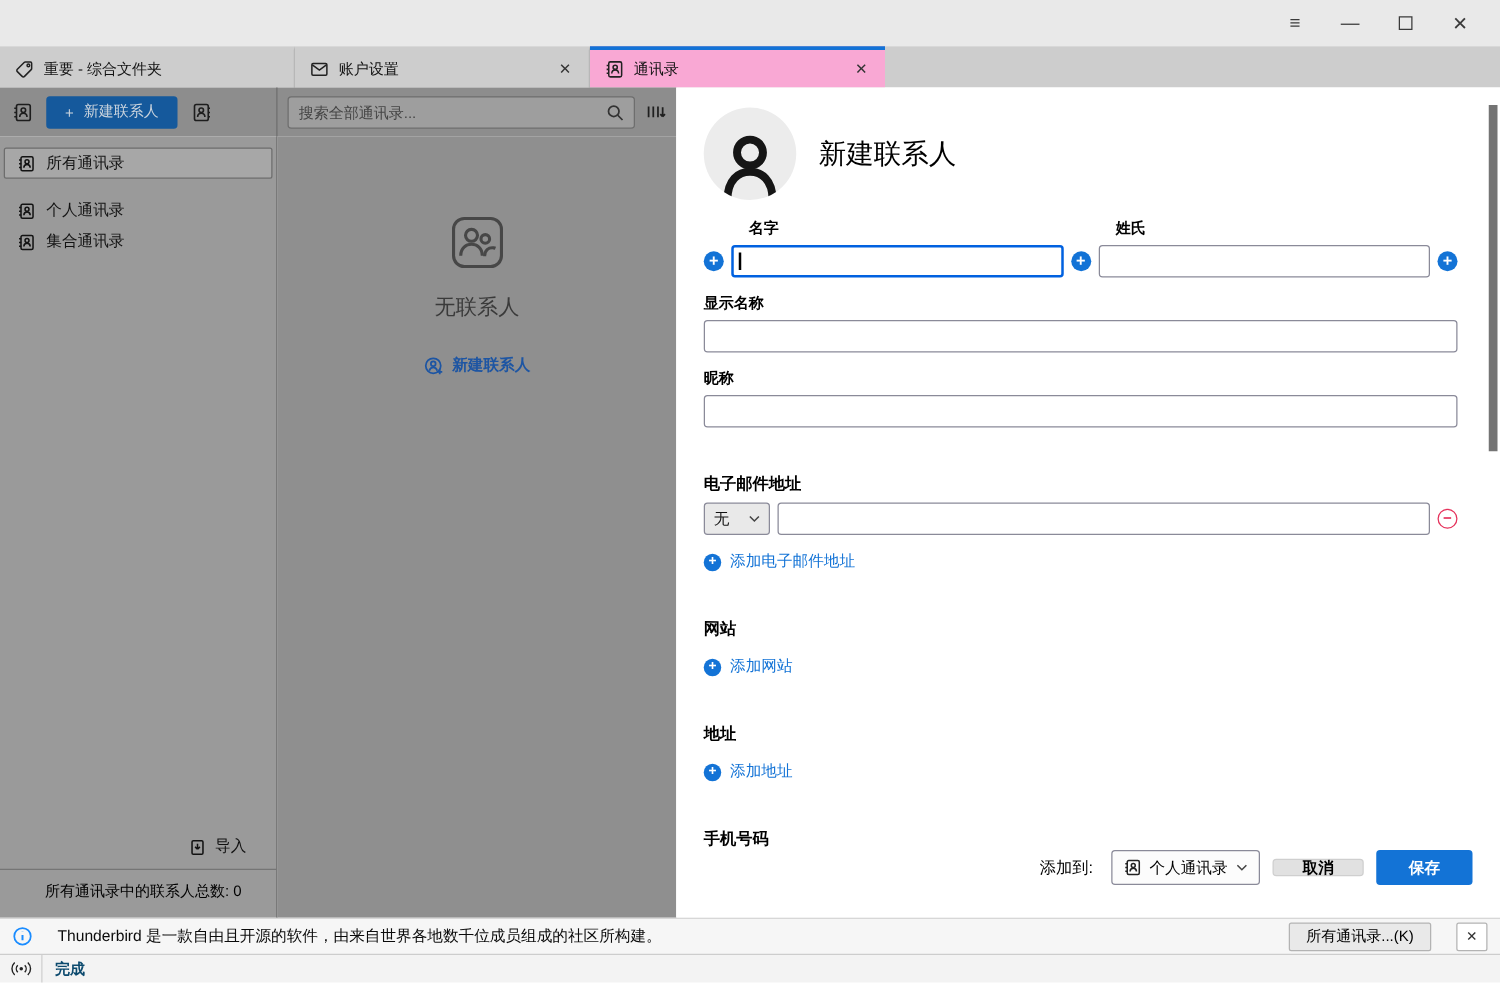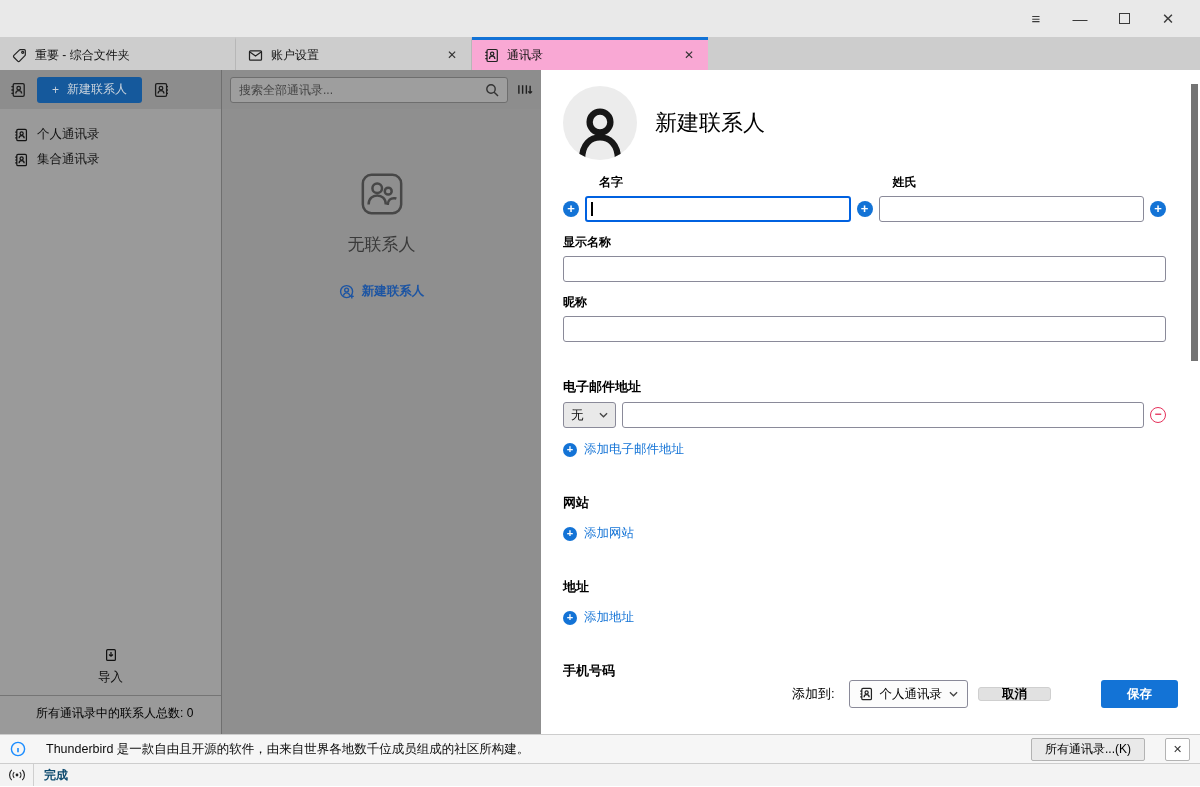--- a/index.html
+++ b/index.html
@@ -32,21 +32,21 @@
   .searchbox input { flex:1; background:transparent; border:none; outline:none; font-size:12px; color:#2e2e2e; }
   .searchbox input::placeholder { color:#454545; opacity:1; }
   .sort-icon { color:#1f1f1f; }
 
   .left-body { flex:1; display:flex; min-height:0; }
   .sidebar { width:222px; background:#9a9a9a; border-right:1px solid #6f6f6f; display:flex; flex-direction:column; color:#131313; }
   .sb-item { height:25px; margin:0 3px; display:flex; align-items:center; gap:9px; padding:0 10px; font-size:12.5px; border:1px solid transparent; border-radius:2px; flex-shrink:0; }
   .sb-item.selected { background:#a7a7a7; border-color:#6d6d6d; margin-top:9px; }
   .sb-item.gap-top { margin-top:13px; }
   .sb-spacer { flex:1; }
-  .import-row { display:flex; justify-content:flex-end; align-items:center; gap:7px; padding:9px 24px; font-size:12.5px; color:#111;flex-direction:column; }
+  .import-row { display:flex; justify-content:flex-end; align-items:center; gap:7px; padding:9px 24px; font-size:12.5px; color:#111; }
   .sb-divider { border-top:1px solid #757575; }
   .sb-count { padding:9px 8px 12px; font-size:12px; color:#000000;margin-left:28px; }
 
   .middle { flex:1; background:#8f8f8f; display:flex; flex-direction:column; align-items:center; }
   .empty { margin-top:62px; text-align:center; }
   .empty-icon { color:#474747; display:inline-block; }
   .empty-title { font-size:17px; font-weight:normal; color:#3a3a3a; margin-top:12px; }
   .empty-link { margin-top:27px; display:flex; align-items:center; justify-content:center; gap:7px; color:#1d55a3; font-size:12.5px; font-weight:600; }
 
   
@@ -73,21 +73,21 @@
   .email-row { display:flex; align-items:center; gap:6px; margin-top:6px; }
   .type-select { width:53px; height:26px; border:1px solid #8a8a99; border-radius:3px; background:#e9e9e9; display:flex; align-items:center; justify-content:space-between; padding:0 7px; font-size:12.5px; color:#111; flex-shrink:0; }
   .email-input { flex:1; }
   .add-link { display:flex; align-items:center; gap:7px; color:#1373d6; font-size:12.5px; margin-top:13px; }
   .add-link .plus-btn { width:14px; height:14px; font-size:11px; line-height:13px; }
 
   .footer { margin-top:auto; display:flex; align-items:center; justify-content:flex-end; gap:10px; padding:0 22px 26px 0; }
   .add-to-label { font-size:13px; color:#000; margin-right:4px; }
   .book-select { height:28px; border:1px solid #8a8a99; border-radius:3px; background:#fcfcfc; display:flex; align-items:center; gap:7px; padding:0 9px; font-size:12.5px; color:#000; }
   .btn-cancel { height:14px; padding:0 23px; background:#e1e1e1; border:1px solid #cfcfcf; border-radius:3px; font-size:12.5px; font-weight:600; color:#000; display:flex; align-items:center; }
-  .btn-save { height:28px; padding:0 26px; background:#1373d6; border:none; border-radius:3px; font-size:12.5px; font-weight:600; color:#fff; display:flex; align-items:center;margin-left:40px; }
+  .btn-save { height:28px; padding:0 26px; background:#1373d6; border:none; border-radius:3px; font-size:12.5px; font-weight:600; color:#fff; display:flex; align-items:center; }
   .scroll-thumb { position:absolute; right:2px; top:14px; width:7px; height:277px; background:#747474; }
 
   
   .notification { height:30px; background:#f6f6f6; border-top:1px solid #cdcdcd; border-bottom:1px solid #cdcdcd; display:flex; align-items:center; gap:20px; padding:0 10px; }
   .info-icon { color:#1a8cff; flex-shrink:0; }
   .notif-text { flex:1; font-size:12.5px; color:#0b0b0b; }
   .btn-rights { height:23px; padding:0 13px; background:#e9e9e9; border:1px solid #b3b3b3; border-radius:2px; font-size:12px; color:#000; display:flex; align-items:center; }
   .notif-close { width:25px; height:23px; background:#fff; border:1px solid #b3b3b3; border-radius:2px; display:flex; align-items:center; justify-content:center; font-size:11px; color:#333; }
 
   
@@ -189,20 +189,31 @@
             <path d="M3 3.5 v9 M7 3.5 v9 M11 3.5 v9"></path>
             <path d="M15 4 v8 M15 12 l-2-2 M15 12 l2-2"></path>
           </svg>
         </span>
       </div>
     </div>
 
     <div class="left-body">
 
       <div class="sidebar">
+        <div class="sb-item selected">
+          <span>
+            <svg width="14" height="14" viewBox="0 0 16 16" fill="none" stroke="currentColor" stroke-width="1.4">
+              <rect x="3.2" y="1.6" width="11" height="12.8" rx="1.4"></rect>
+              <path d="M1.4 4.6 h2 M1.4 8 h2 M1.4 11.4 h2"></path>
+              <circle cx="8.7" cy="6.2" r="1.8"></circle>
+              <path d="M5.8 11.6 c0-2 1.4-3 2.9-3 s2.9 1 2.9 3"></path>
+            </svg>
+          </span>
+          <span>所有通讯录</span>
+        </div>
         <div class="sb-item gap-top">
           <span>
             <svg width="14" height="14" viewBox="0 0 16 16" fill="none" stroke="currentColor" stroke-width="1.4">
               <rect x="3.2" y="1.6" width="11" height="12.8" rx="1.4"></rect>
               <path d="M1.4 4.6 h2 M1.4 8 h2 M1.4 11.4 h2"></path>
               <circle cx="8.7" cy="6.2" r="1.8"></circle>
               <path d="M5.8 11.6 c0-2 1.4-3 2.9-3 s2.9 1 2.9 3"></path>
             </svg>
           </span>
           <span>个人通讯录</span>

